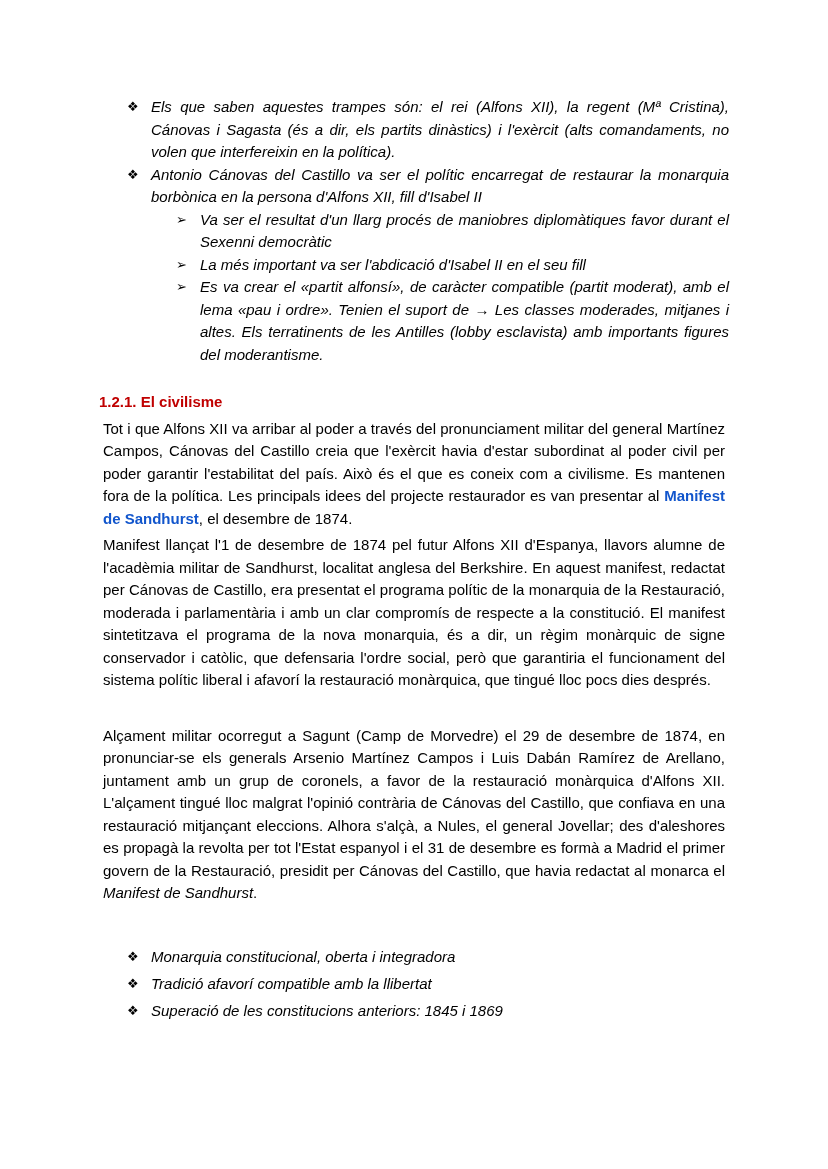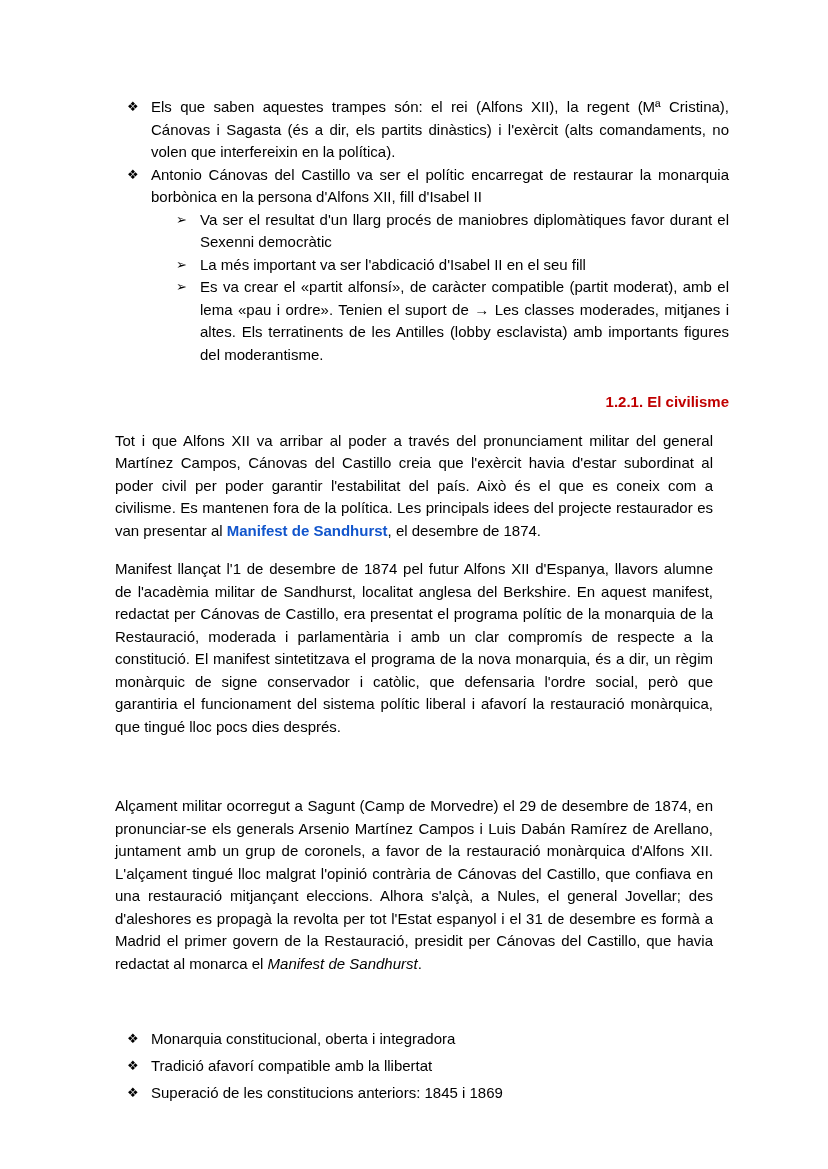--- a/index.html
+++ b/index.html
@@ -31,28 +31,29 @@
   .b1 { margin-left: 28px; }
   .b2 { margin-left: 77px; }
   .marker {
     flex: 0 0 24px;
     text-align: left;
     font-size: 13px;
   }
   .btext {
     flex: 1;
     text-align: justify;
+    font-style: italic;
   }
   .heading {
     color: #c00000;
     font-weight: bold;
-    text-align: right;
+    text-align: left;
   }
   .para {
-    margin: 16px;
+    margin: 4px;
     text-align: justify;
   }
   .gap { height: 25px; }
   .link {
     color: #1155cc;
     font-weight: bold;
     cursor: pointer;
   }
   .italic { font-style: italic; }
   .final li { margin-bottom: 4.5px; }

